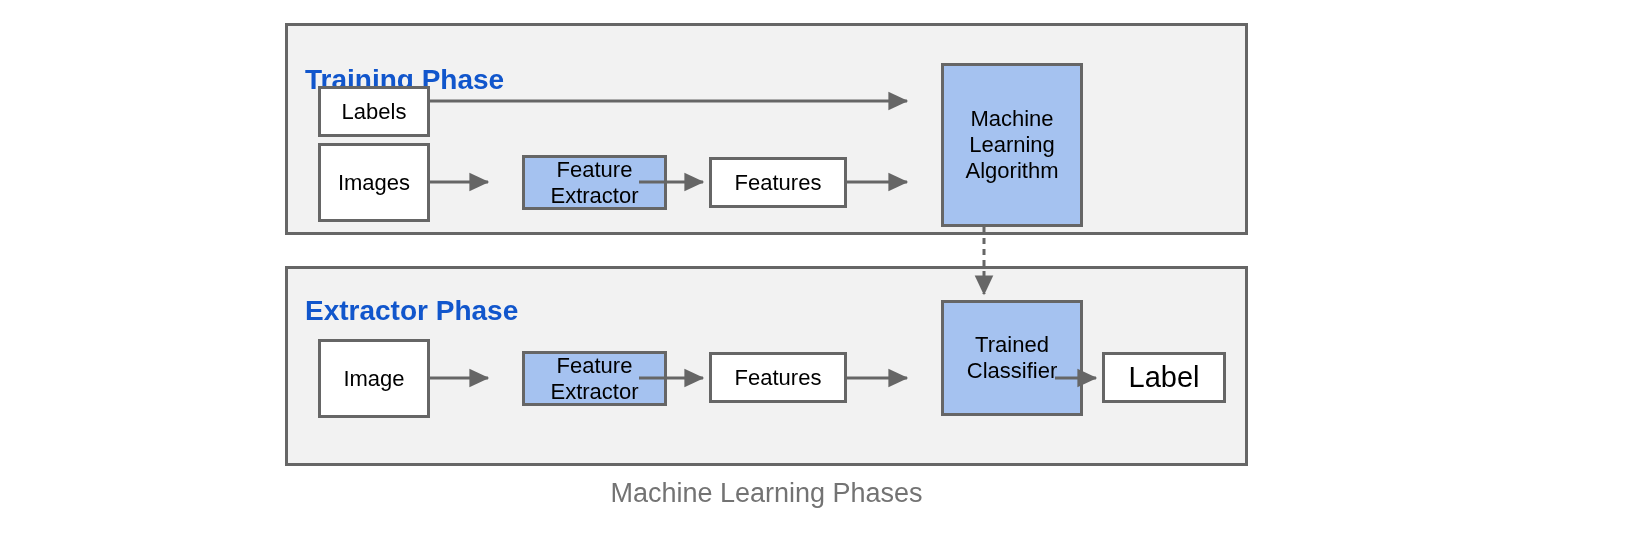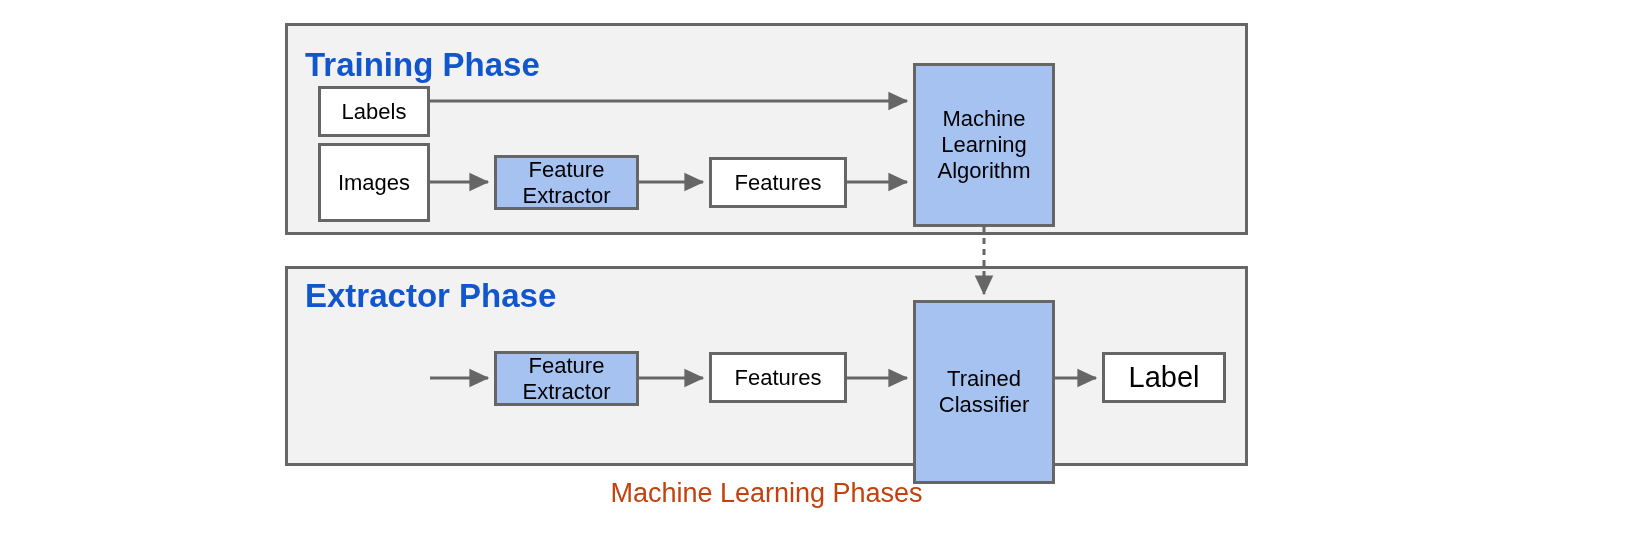--- a/index.html
+++ b/index.html
@@ -24,42 +24,44 @@
   .phase-panel {
     position: absolute;
     background: #f2f2f2;
     border: 3px solid #666666;
     box-sizing: border-box;
   }
   .phase-title {
     position: absolute;
     color: #1156cc;
     font-weight: bold;
-    font-size: 33px;
+    font-size: 28px;
     letter-spacing: 0px;
     white-space: nowrap;
+    margin-top: 18px;
   }
 
   
   .node {
     position: absolute;
     box-sizing: border-box;
     border: 3px solid #666666;
     background: #ffffff;
     display: flex;
     align-items: center;
     justify-content: center;
     text-align: center;
     color: #000000;
     font-size: 22px;
     line-height: 1.18;
     font-family: "Liberation Sans", sans-serif;
   }
   .node.blue {
     background: #a5c2f0;
+    margin-left: 28px;
   }
   .node .node-label {
     display: block;
     white-space: pre-line;
   }
   .node.big-label { font-size: 29px; }
 
   
   #wires {
     position: absolute;
@@ -67,21 +69,21 @@
     top: 0;
     width: 1626px;
     height: 560px;
     pointer-events: none;
   }
 
   
   .caption {
     position: absolute;
     text-align: center;
-    color: #c2410c;
+    color: #737373;
     font-size: 27px;
     white-space: nowrap;
   }
 </style>
 </head>
 <body>
 
 <div id="canvas">
 
   <div class="phase-panel" style="left:285px; top:23px; width:963px; height:212px;"></div>
@@ -108,31 +110,34 @@
   <div class="node blue" style="left:913px; top:63px; width:142px; height:164px;">
     <span class="node-label">Machine
 Learning
 Algorithm</span>
   </div>
 
   <div class="phase-panel" style="left:285px; top:266px; width:963px; height:200px;"></div>
 
   <div class="phase-title" style="left:305px; top:277px;">Extractor Phase</div>
 
+  <div class="node" style="left:318px; top:339px; width:112px; height:79px;">
+    <span class="node-label">Image</span>
+  </div>
 
   <div class="node blue" style="left:494px; top:351px; width:145px; height:55px;">
     <span class="node-label">Feature
 Extractor</span>
   </div>
 
   <div class="node" style="left:709px; top:352px; width:138px; height:51px;">
     <span class="node-label">Features</span>
   </div>
 
-  <div class="node blue" style="left:913px; top:300px; width:142px; height:184px;">
+  <div class="node blue" style="left:913px; top:300px; width:142px; height:116px;">
     <span class="node-label">Trained
 Classifier</span>
   </div>
 
   <div class="node big-label" style="left:1102px; top:352px; width:124px; height:51px;">
     <span class="node-label">Label</span>
   </div>
 
   <svg id="wires" viewBox="0 0 1626 560" width="1626" height="560" xmlns="http://www.w3.org/2000/svg">
     <defs>

